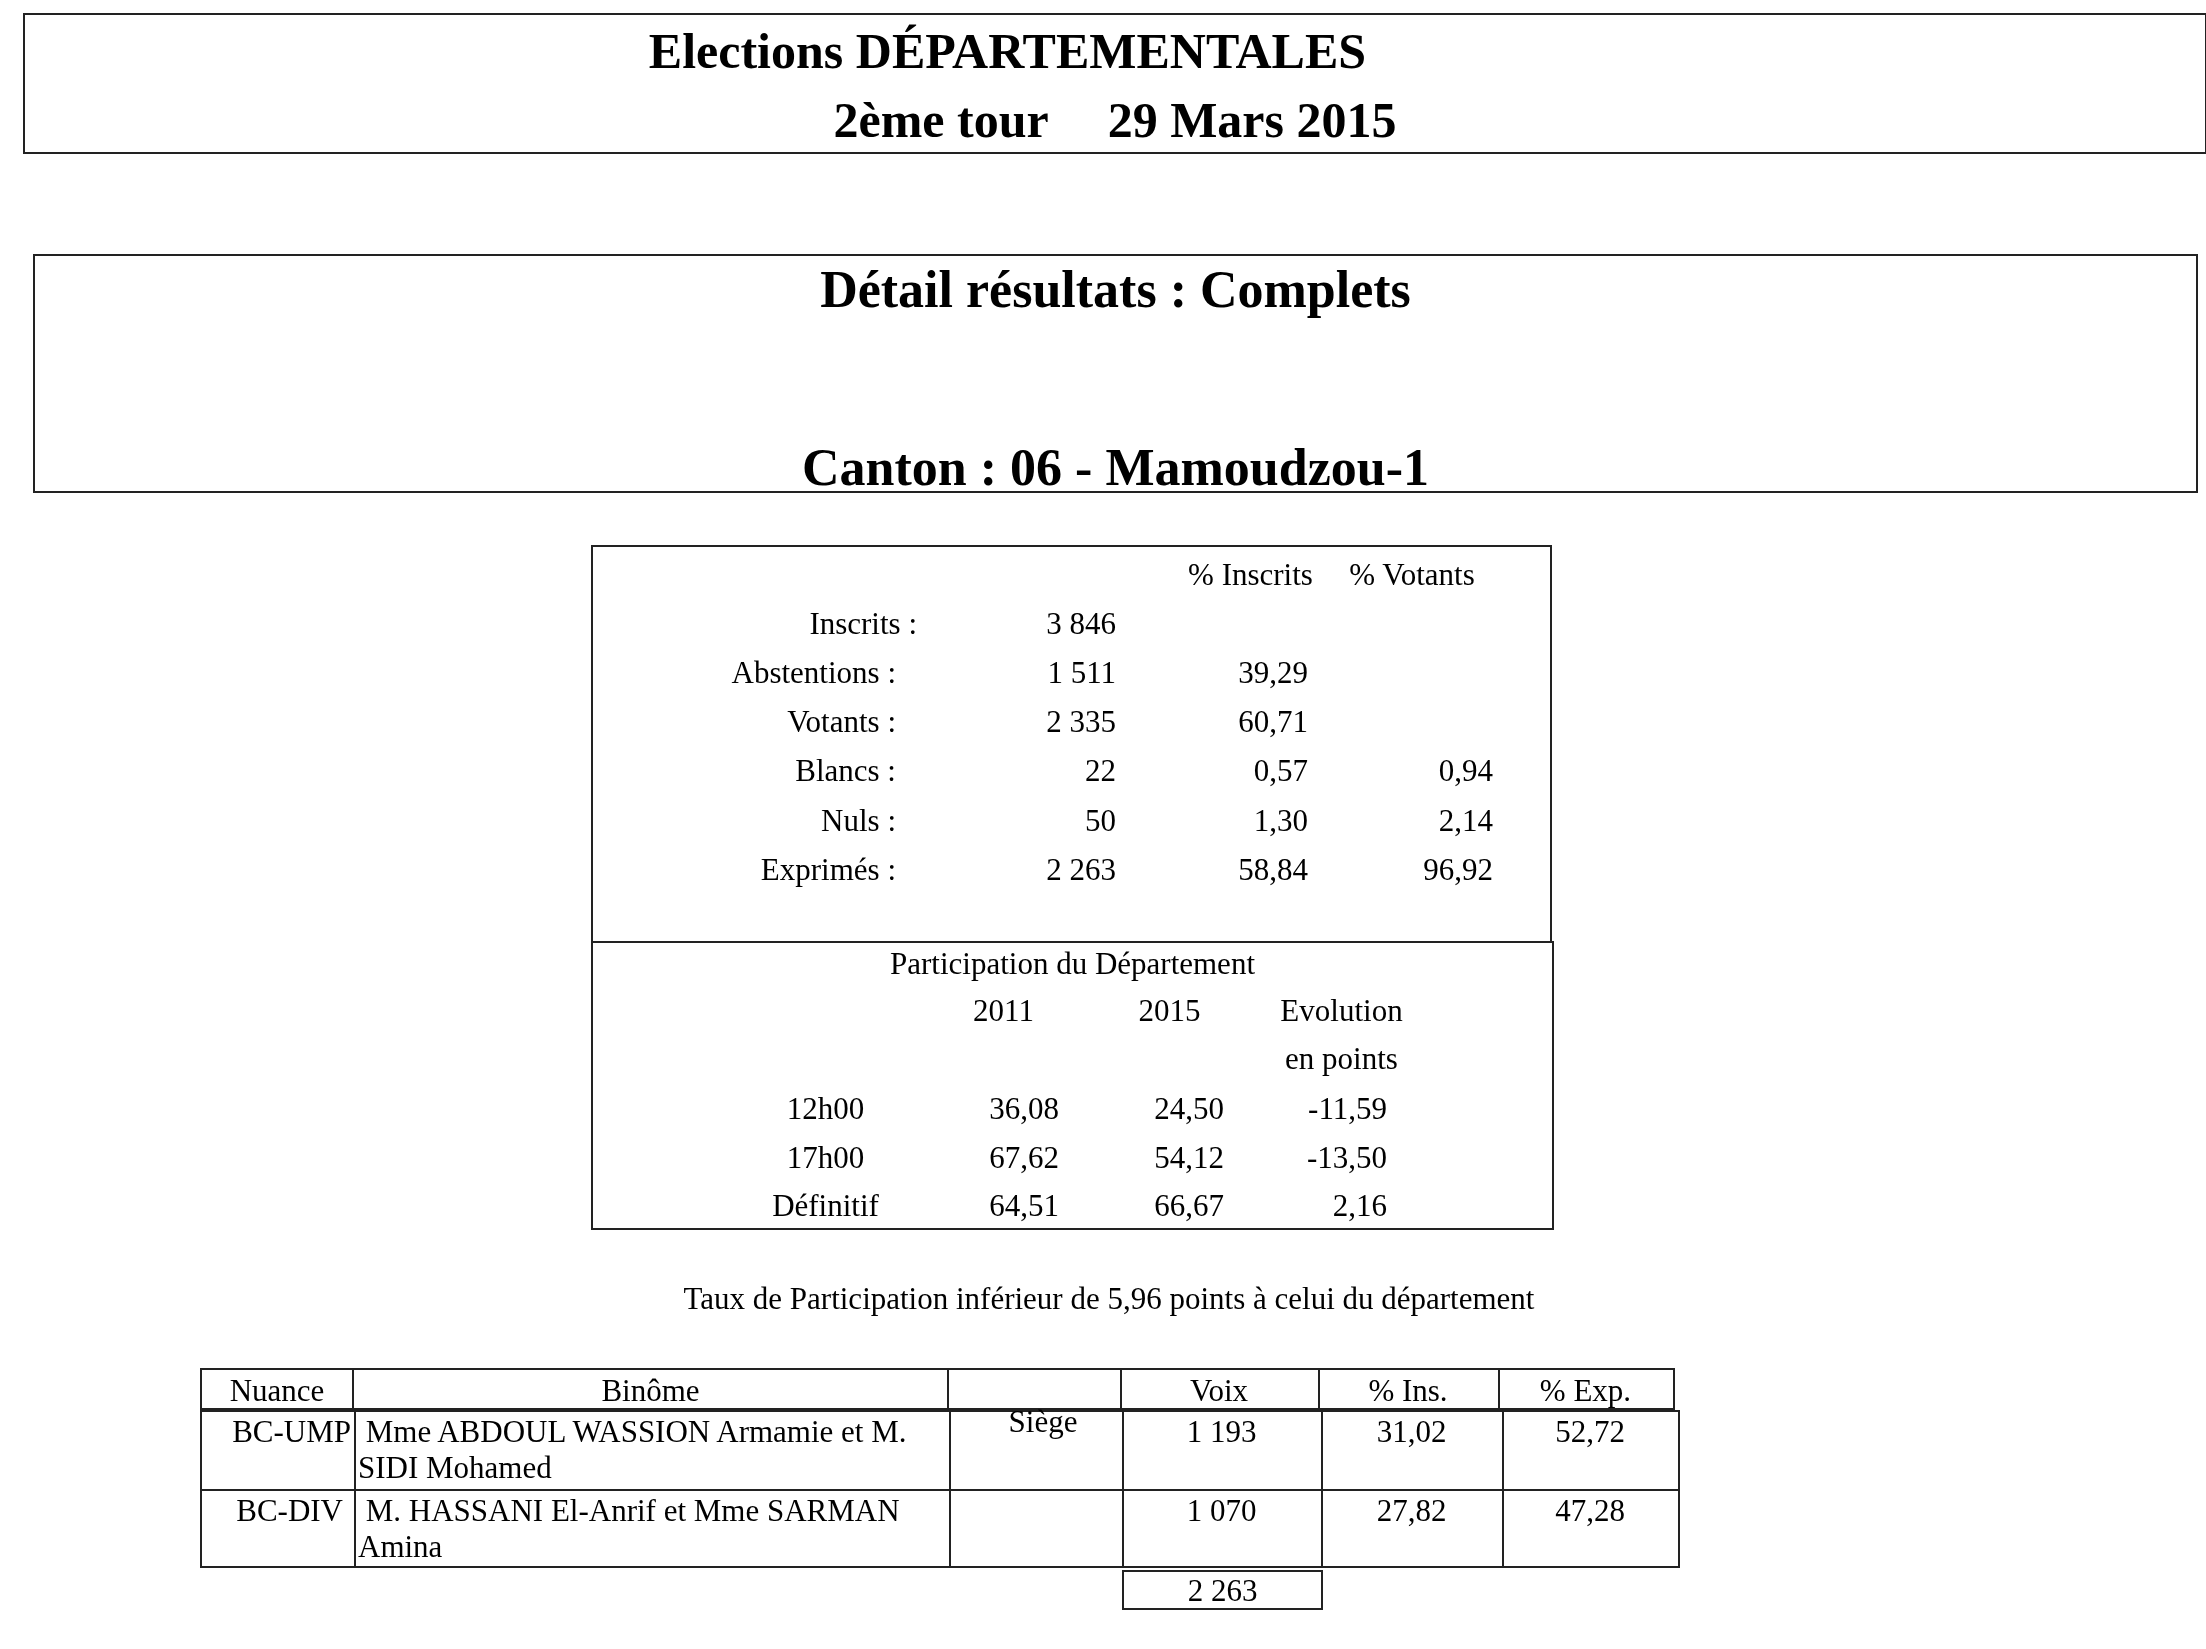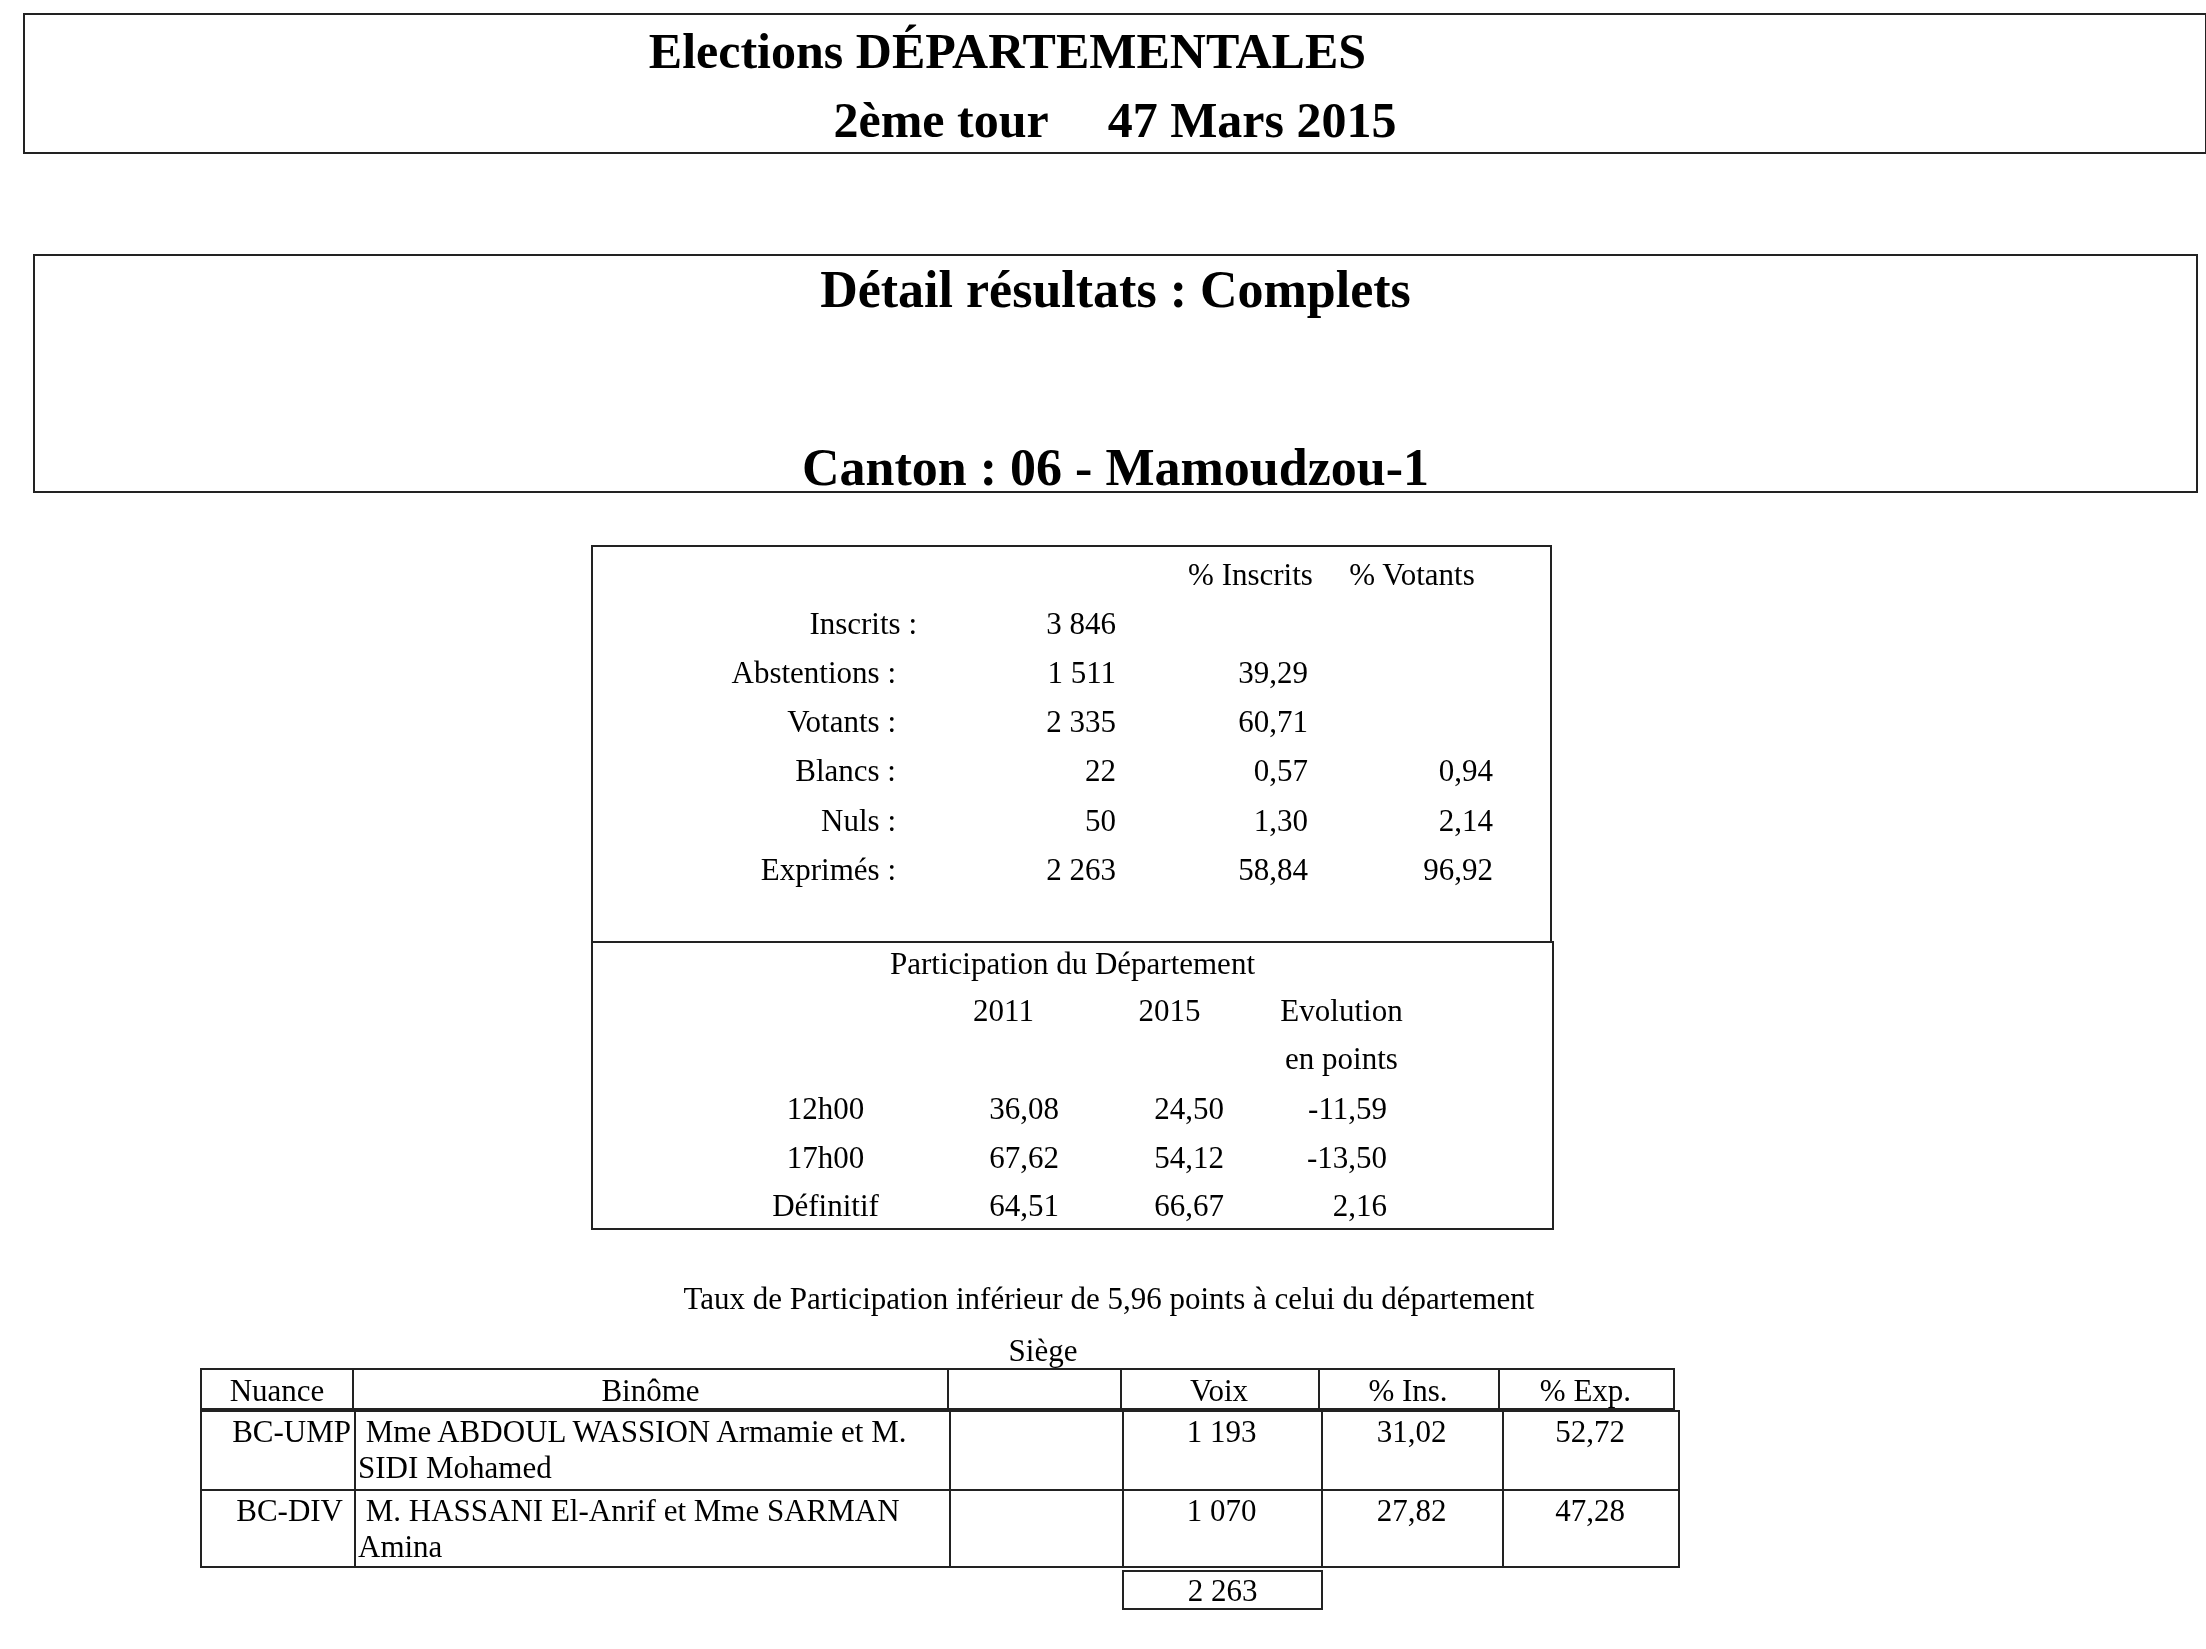--- a/index.html
+++ b/index.html
@@ -14,21 +14,21 @@
   .c { text-align:center; }
   .vl { position:absolute; width:2px; background:#222; }
   .hl { position:absolute; height:2px; background:#222; }
 </style>
 </head>
 <body>
 
 <div class="box" style="left:23px; top:13px; width:2184px; height:141px;"></div>
 <div class="abs title c" style="left:23px; width:1969px; top:26px;">Elections DÉPARTEMENTALES</div>
 <div class="abs title c" style="left:23px; width:2184px; top:95px;">
-  <span>2ème tour</span><span style="display:inline-block;width:59px;"></span><span>47 Mars 2015</span>
+  <span>2ème tour</span><span style="display:inline-block;width:59px;"></span><span>29 Mars 2015</span>
 </div>
 
 <div class="box" style="left:33px; top:254px; width:2165px; height:239px;"></div>
 <div class="abs sub c" style="left:33px; width:2165px; top:264px;">Détail résultats : Complets</div>
 <div class="abs sub c" style="left:33px; width:2165px; top:442px;">Canton : 06 - Mamoudzou-1</div>
 
 <div class="box" style="left:591px; top:545px; width:961px; height:398px;"></div>
 
 <div class="abs t c" style="left:1178px; width:145px; top:559px;">% Inscrits</div>
 <div class="abs t c" style="left:1337px; width:150px; top:559px;">% Votants</div>
@@ -117,21 +117,21 @@
   <div class="vl" style="left:949px; top:1410px; height:158px;"></div>
   <div class="vl" style="left:1122px; top:1410px; height:158px;"></div>
   <div class="vl" style="left:1321px; top:1410px; height:158px;"></div>
   <div class="vl" style="left:1502px; top:1410px; height:158px;"></div>
   <div class="vl" style="left:1678px; top:1410px; height:158px;"></div>
 
   <div class="box" style="left:1122px; top:1570px; width:201px; height:40px;"></div>
 
   <div class="abs t c" style="left:202px; width:150px; top:1375px;">Nuance</div>
   <div class="abs t c" style="left:354px; width:593px; top:1375px;">Binôme</div>
-  <div class="abs t c" style="left:947px; width:192px; top:1335px;">Siège</div>
+  <div class="abs t c" style="left:947px; width:192px; top:1406px;">Siège</div>
   <div class="abs t c" style="left:1120px; width:198px; top:1375px;">Voix</div>
   <div class="abs t c" style="left:1318px; width:180px; top:1375px;">% Ins.</div>
   <div class="abs t c" style="left:1498px; width:175px; top:1375px;">% Exp.</div>
 
   <div>
     <div class="abs t r" style="left:202px; width:149px; top:1416px;">BC-UMP</div>
     <div class="abs t" style="left:358px; top:1416px; white-space:pre;"> Mme ABDOUL WASSION Armamie et M.</div>
     <div class="abs t" style="left:358px; top:1452px;">SIDI Mohamed</div>
     <div class="abs t c" style="left:949px; width:172px; top:1416px;"></div>
     <div class="abs t c" style="left:1122px; width:199px; top:1416px;">1 193</div>

